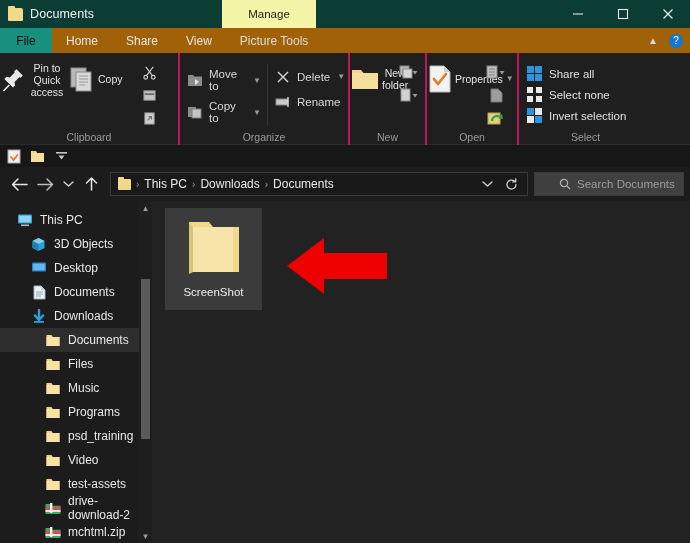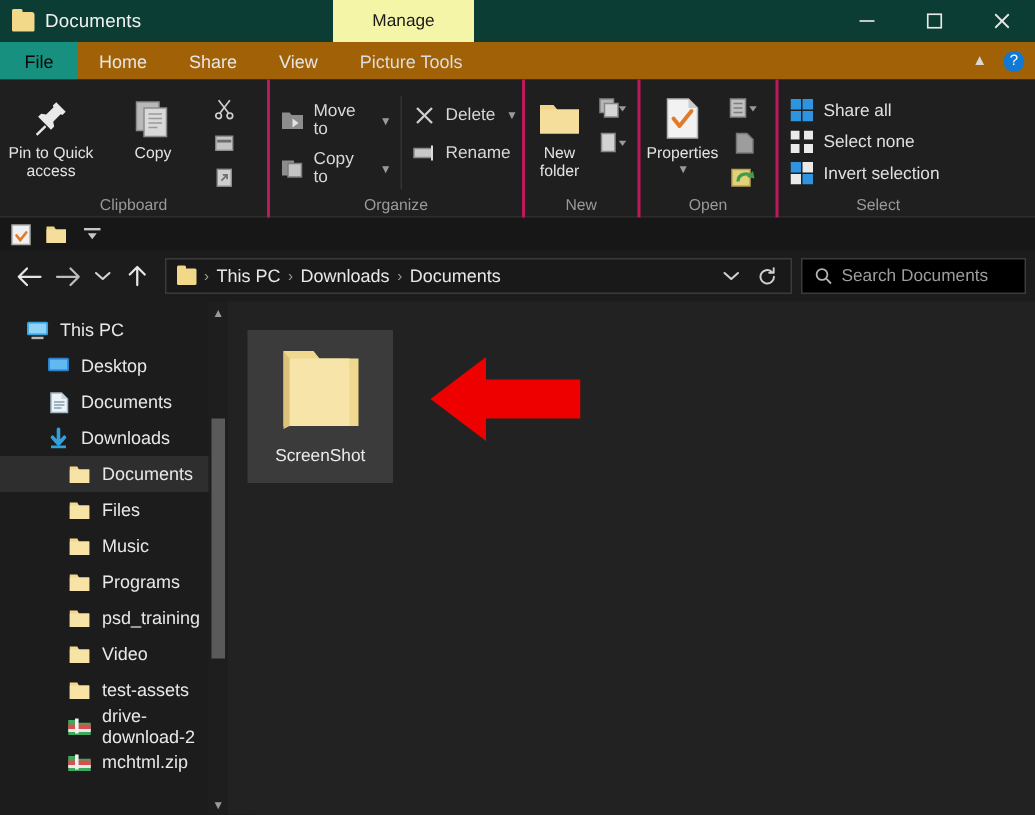--- a/index.html
+++ b/index.html
@@ -62,21 +62,21 @@
   }
   .rgroup { display: flex; flex-direction: column; position: relative; height: 92px; }
   .rgroup-body { display: flex; flex: 1; align-items: flex-start; padding-top: 5px; }
   .rgroup-label {
     height: 16px; font-size: 10.5px; color: #9a9a9a; 
     display: flex; align-items: center; justify-content: center;
   }
   .rgroup + .rgroup { border-left: 2px solid #be185d; }
 
   .big-btn {
-    width: 68px; display: flex; flex-direction: column; align-items: center;
+    width: 68px; display: flex; flex-direction: row; align-items: center;
     padding-top: 4px; color: #e3e3e3; font-size: 10.5px; text-align: center; line-height: 1.15;
   }
   .big-btn .glyph { height: 34px; display: flex; align-items: center; justify-content: center; }
   .big-btn .lbl { padding: 0 2px; }
 
   .small-col { display: flex; flex-direction: column; justify-content: flex-start; padding-top: 4px; gap: 3px; }
   .small-icon-btn { width: 26px; height: 20px; display: flex; align-items: center; justify-content: center; }
 
   .stack-col { display: flex; flex-direction: column; padding-top: 10px; gap: 8px; }
   .stack-item { display: flex; align-items: center; gap: 6px; color: #d8d8d8; font-size: 11.5px; padding-left: 6px; padding-right: 6px; }
@@ -98,22 +98,22 @@
     flex: 1; height: 24px; border: 1px solid #3b3b3b; background: #191919;
     display: flex; align-items: center; margin-left: 6px; margin-right: 6px; padding: 0 4px;
   }
   .crumb-folder { width: 13px; height: 11px; background: #f2d98a; border-radius: 1px; margin: 0 4px 0 3px; position: relative; }
   .crumb-folder::before { content: ""; position: absolute; left: 0; top: -2px; width: 6px; height: 3px; background: #f2d98a; border-radius: 1px 1px 0 0; }
   .crumb { color: #e8e8e8; font-size: 12px; padding: 0 4px; }
   .crumb-sep { color: #9b9b9b; font-size: 10px; padding: 0 1px; }
   .crumb-tools { margin-left: auto; display: flex; align-items: center; }
   .crumb-tools .ic { width: 24px; height: 22px; display: flex; align-items: center; justify-content: center; color: #cfcfcf; }
   .searchbox {
-    width: 150px; height: 24px; border: 1px solid #3b3b3b; background: #000000;
-    display: flex; align-items: center; gap: 6px; padding-left: 8px;
+    width: 150px; height: 24px; border: 1px solid #3b3b3b; background: #404040;
+    display: flex; align-items: center; gap: 6px; padding-left: 24px;
   }
   .search-ph { color: #9d9d9d; font-size: 11.5px; }
 
   
   .body { flex: 1; display: flex; position: relative; min-height: 0; }
 
   .sidebar { width: 152px; background: #1c1c1c; position: relative; overflow: hidden; flex: 0 0 152px; }
   .tree { padding-top: 7px; }
   .tree-item { height: 24px; display: flex; align-items: center; font-size: 12px; color: #e8e8e8; }
   .tree-item.selected { background: #2e2e2e; }
@@ -125,21 +125,20 @@
   .sb-scroll { position: absolute; right: 0; top: 0; width: 13px; height: 100%; background: #1e1e1e; }
   .sb-arrow { height: 14px; display: flex; align-items: center; justify-content: center; color: #9a9a9a; font-size: 8px; }
   .sb-arrow.bot { position: absolute; bottom: 0; width: 13px; }
   .sb-thumb { position: absolute; left: 2px; width: 9px; top: 78px; height: 160px; background: #5a5a5a; }
 
   .content { flex: 1; background: #222222; position: relative; }
   .file-tile {
     position: absolute; left: 13px; top: 7px; width: 97px; height: 102px;
     background: #3b3b3b; display: flex; flex-direction: column; align-items: center;
     padding-top: 10px;
-    margin-top: 12px;
   }
   .tile-label { color: #ececec; font-size: 11.5px; margin-top: 6px; }
 
   .red-arrow { position: absolute; left: 135px; top: 37px; }
 
   
   svg { display: block; }
 </style>
 </head>
 <body>
@@ -510,20 +509,30 @@
           <span class="t-ico">
             <svg width="16" height="15" viewBox="0 0 16 15">
               <rect x="1" y="1.5" width="14" height="9" rx="1" fill="#39a3e0"></rect>
               <rect x="2.2" y="2.7" width="11.6" height="6.6" fill="#8fd3f5"></rect>
               <rect x="4" y="11.5" width="8" height="1.6" fill="#b9b9b9"></rect>
             </svg>
           </span>
           <span>This PC</span>
         </div>
 
+        <div class="tree-item lvl1">
+          <span class="t-ico">
+            <svg width="15" height="15" viewBox="0 0 15 15">
+              <path d="M7.5 1l6 3v7l-6 3-6-3V4z" fill="#2f9fd6"></path>
+              <path d="M7.5 1l6 3-6 3-6-3z" fill="#7fd0ef"></path>
+              <path d="M7.5 7v7l-6-3V4z" fill="#1f7fae"></path>
+            </svg>
+          </span>
+          <span>3D Objects</span>
+        </div>
 
         <div class="tree-item lvl1">
           <span class="t-ico">
             <svg width="16" height="14" viewBox="0 0 16 14">
               <rect x="1" y="1.5" width="14" height="9" rx="1" fill="#2f7fd0"></rect>
               <rect x="2.2" y="2.7" width="11.6" height="6.6" fill="#61b9f0"></rect>
             </svg>
           </span>
           <span>Desktop</span>
         </div>

